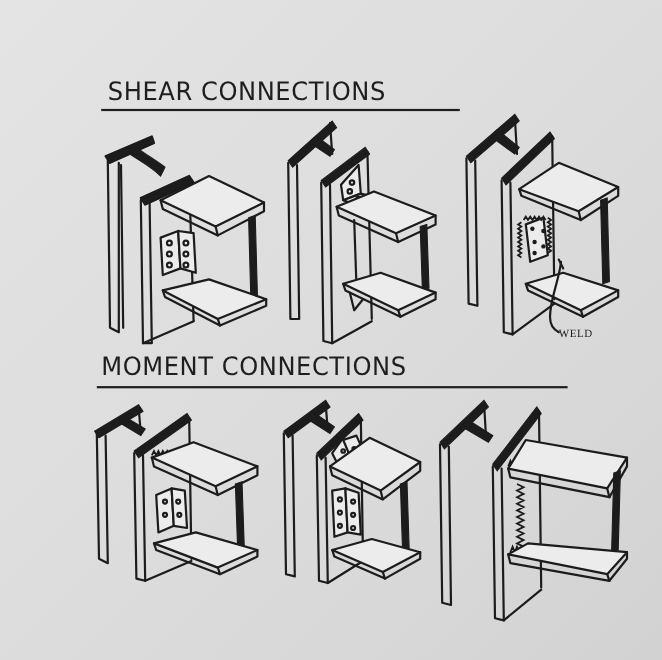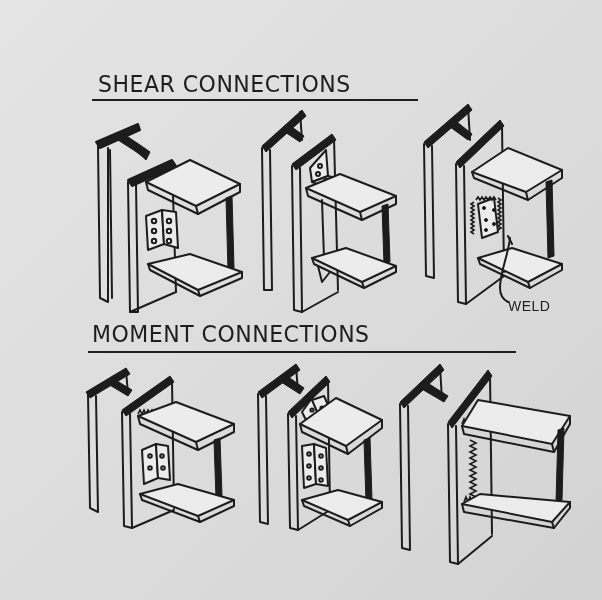--- a/index.html
+++ b/index.html
@@ -18,22 +18,22 @@
     font-weight: normal;
     transform: scaleY(1.05);
   }
   .rule { position: absolute; height: 2px; background: #1e1e1e; }
   svg.sketch { position: absolute; left: 0; top: 0; }
   .s { fill: none; stroke: #1c1c1c; stroke-width: 2; stroke-linejoin: round; stroke-linecap: round; }
   .t { fill: #1c1c1c; stroke: #1c1c1c; stroke-width: 1; }
   .f { fill: #ececec; stroke: #1c1c1c; stroke-width: 2; stroke-linejoin: round; }
   .w { fill: none; stroke: #1c1c1c; stroke-width: 1.6; }
   .label {
-    position: absolute; font-size: 14px; color: #1e1e1e;
-    font-family: Liberation Sans, sans-serif; letter-spacing: 0.5px;
+    position: absolute; font-size: 10px; color: #1e1e1e;
+    font-family: Liberation Serif, serif; letter-spacing: 0.5px;
   }
 </style>
 </head>
 <body>
 
 <div class="title" style="left:98px; top:72px;">SHEAR CONNECTIONS</div>
 <div class="rule" style="left:92px; top:99px; width:326px;"></div>
 
 <div class="title" style="left:92px; top:322px;">MOMENT CONNECTIONS</div>
 <div class="rule" style="left:88px; top:351px; width:428px;"></div>

